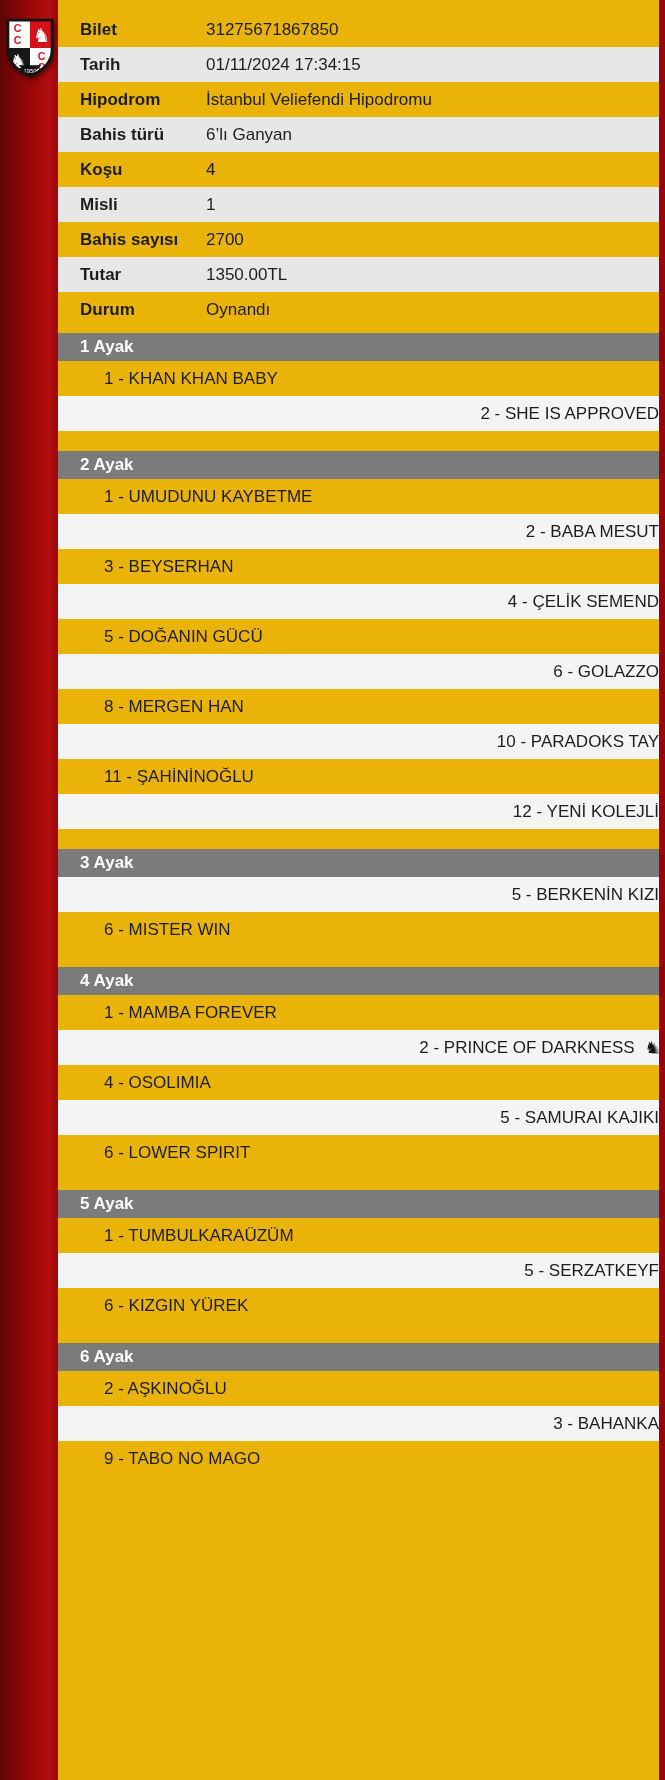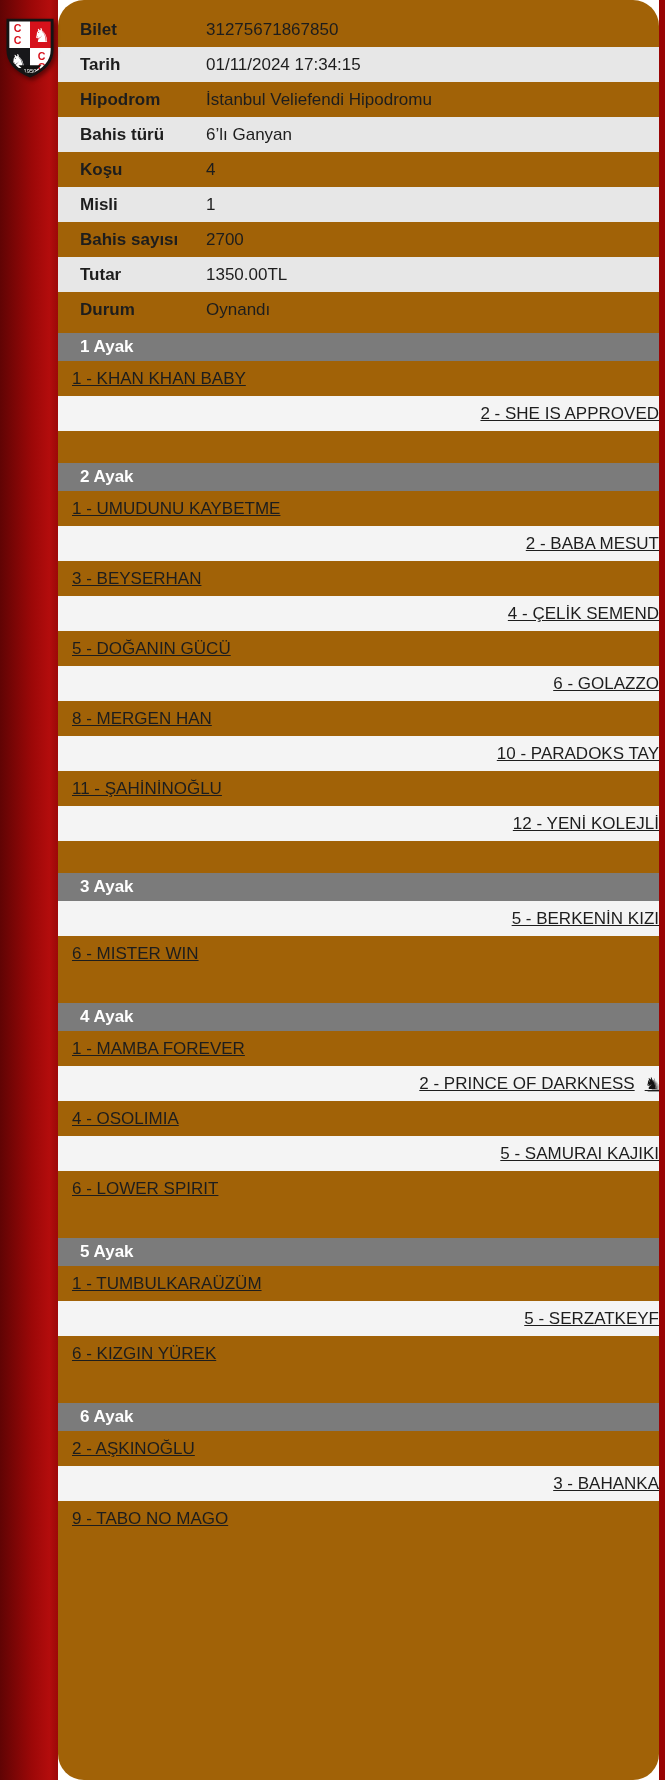--- a/index.html
+++ b/index.html
@@ -24,34 +24,34 @@
   .page{position:relative;width:665px;height:1780px;display:flex;overflow:hidden;}
   .sidebar-left{
     flex:none;width:58px;height:100%;
     background:linear-gradient(90deg,var(--sidebar-grad-start) 0%,var(--sidebar-grad-mid) 55%,var(--sidebar-grad-end) 85%,var(--sidebar-grad-mid) 100%);
     position:relative;z-index:2;
   }
   .logo{
     position:absolute;top:16px;left:5px;width:50px;height:64px;
     filter:drop-shadow(2px 3px 2px rgba(0,0,0,0.45));
   }
-  .content{flex:1 1 auto;background:#a16207;padding-top:12px;overflow:hidden;border-radius:26px;}
+  .content{flex:1 1 auto;background:#eab308;padding-top:12px;overflow:hidden;}
   .sidebar-right{flex:none;width:6px;height:100%;background:var(--right-strip);}
   .info-row{display:flex;align-items:center;height:35px;}
   .info-row.alt{background:var(--info-alt-row-bg);}
   .info-label{flex:none;width:148px;padding-left:22px;font-weight:bold;font-size:17px;white-space:nowrap;}
   .info-value{font-size:17px;white-space:nowrap;}
-  .leg{margin-top:32px;}
+  .leg{margin-top:20px;}
   .leg.first{margin-top:6px;}
   .leg-header{
     height:28px;line-height:28px;
     background:var(--leg-header-bg);color:var(--leg-header-text);
     font-weight:bold;font-size:17px;padding-left:22px;
   }
-  .horse-row{height:35px;line-height:35px;font-size:17px;padding-left:14px;white-space:nowrap;text-decoration:underline;}
+  .horse-row{height:35px;line-height:35px;font-size:17px;padding-left:46px;white-space:nowrap;}
   .horse-row.alt{background:var(--horse-alt-row-bg);text-align:right;}
   .horse-icon{
     margin-left:10px;font-size:16px;color:#141414;
     font-family:"DejaVu Sans",sans-serif;
     text-shadow:3px 1px 0 #9b9b9b;
   }
   .logo svg text{font-family:"Liberation Sans",sans-serif;}
   .logo svg text.knight{font-family:"DejaVu Sans",sans-serif;}
 </style>
 </head>

